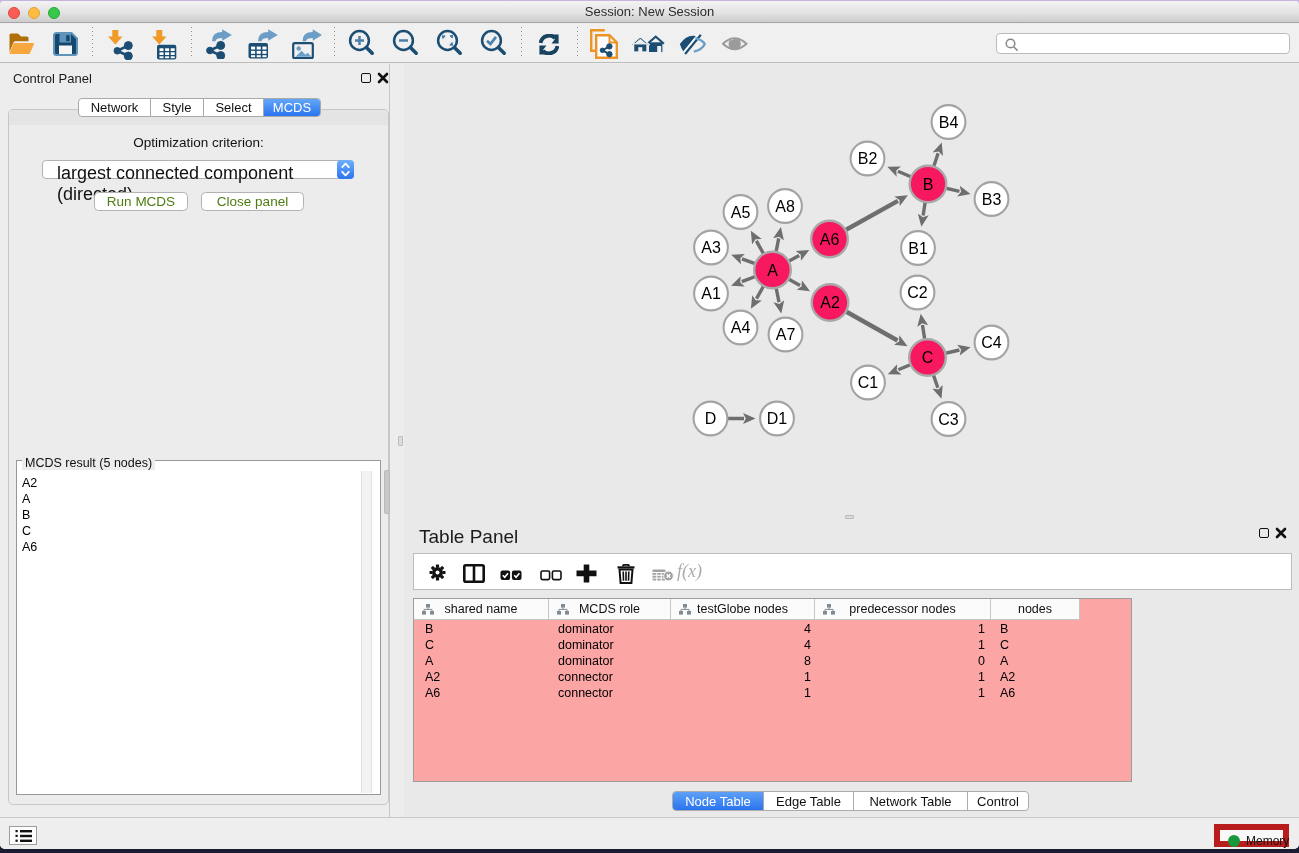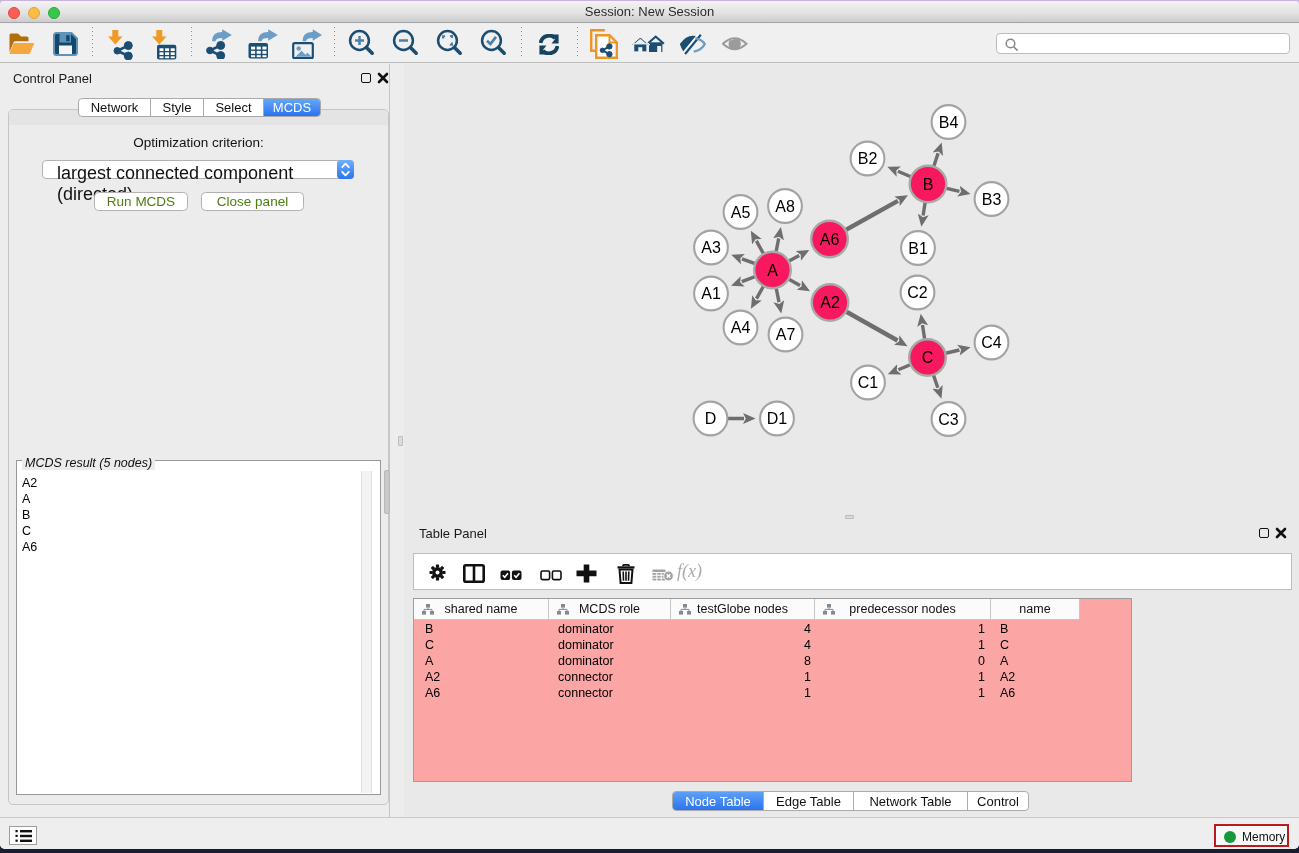--- a/index.html
+++ b/index.html
@@ -33,47 +33,47 @@
 #tabs .sel { background:linear-gradient(180deg,#64a7f8 0%,#2a74ef 100%); color:#fff; }
 #cp-pane { position:absolute; left:8px; top:108px; width:381px; height:696px; background:#ececec; border:1.5px solid #c6c6c6; border-radius:5px; }
 #cp-band { position:absolute; left:9px; top:109px; width:379px; height:15px; background:#e4e4e4; border-radius:4px 4px 0 0; }
 #optlabel { position:absolute; left:0px; top:134px; width:397px; text-align:center; font-size:13.5px; color:#111; }
 #combo { position:absolute; left:42px; top:159px; width:312px; height:19px; background:#fff; border:1px solid #b2b2b2; border-radius:4px; }
 #combo .txt { position:absolute; left:14px; top:1.5px; font-size:18px; color:#111; }
 #combo .spin { position:absolute; right:-1px; top:-1px; width:17px; height:19px; border-radius:4px; background:linear-gradient(180deg,#6fb0fb 0%,#2b74f0 100%); }
 .btn { position:absolute; height:19px; background:#fff; border:1px solid #b2b2b2; border-radius:4.5px; font-size:13.5px; color:#4d7c0f; text-align:center; line-height:17px; }
 
 #grp { position:absolute; left:16px; top:459px; width:365px; height:335px; border:1px solid #989898; background:#fff; }
-#grp-label { position:absolute; left:22px; top:455px; font-size:12.5px; color:#111; background:#ececec; padding:0 3px;font-style:italic; }
+#grp-label { position:absolute; left:22px; top:455px; font-size:12.5px; color:#111; background:#ececec; padding:0 3px; }
 #grp-scroll { position:absolute; left:361px; top:470px; width:11px; height:322px; background:#f3f3f3; border-left:1px solid #e0e0e0; border-right:1px solid #e0e0e0; }
 .lst { position:absolute; left:22px; font-size:12.5px; color:#000; }
 
 #frame { position:absolute; left:403px; top:64px; width:896px; height:449px; border:1px solid #9a9a9a; border-radius:4px 4px 0 0; background:#fff; }
 #frame-tb { position:absolute; left:0; top:0; width:100%; height:21px; background:linear-gradient(180deg,#f4f4f4 0%,#e2e2e2 55%,#cccccc 100%); border-bottom:1px solid #ababab; border-radius:4px 4px 0 0; }
 #frame-tb .t1 { left:8px; top:5px; width:11px; height:11px; background:#fb5d54; border:1px solid #df4840; }
 #frame-tb .t2 { left:28px; top:5px; width:11px; height:11px; background:#fcbc40; border:1px solid #dfa33b; }
 #frame-tb .t3 { left:48px; top:5px; width:11px; height:11px; background:#35c84b; border:1px solid #2aa63c; }
 #frame-tb .ttl { position:absolute; left:0; right:0; top:3px; text-align:center; font-size:13px; color:#1e1e1e; }
 #splithandle { position:absolute; left:845px; top:514px; width:9px; height:4px; background:#dadada; border:1px solid #bbb; border-radius:1px; }
 
-#tp-title { position:absolute; left:419px; top:525px; font-size:13px; color:#1b1b1b; }
+#tp-title { position:absolute; left:419px; top:525px; font-size:19px; color:#1b1b1b; }
 #tp-toolbar { position:absolute; left:413px; top:552px; width:879px; height:37px; background:#fff; border:1px solid #bdbdbd; }
 #tp-table { position:absolute; left:413px; top:597px; width:719px; height:184px; background:#fca5a5; border:1px solid #9d9d9d; }
 #tp-header { position:absolute; left:0; top:0; width:666px; height:21px; background:#fbfbfb; border-bottom:1px solid #c6c6c6; }
 .hc { position:absolute; top:0; height:21px; border-right:1px solid #c6c6c6; font-size:12.5px; color:#111; text-align:center; line-height:21px; }
 .tr { position:absolute; font-size:12.5px; color:#000; height:16px; line-height:16px; }
 
 #segtabs { position:absolute; left:672px; top:790px; height:20px; display:flex; border:1px solid #ababab; border-radius:4px; background:#fff; overflow:hidden; }
 #segtabs div { font-size:13px; color:#111; text-align:center; line-height:19px; border-right:1px solid #ababab; }
 #segtabs div:last-child { border-right:none; }
 #segtabs .sel { background:linear-gradient(180deg,#5ea0f7 0%,#2a74ef 100%); color:#fff; }
 
 #statusbar { position:absolute; left:0; top:816px; width:1299px; height:33px; background:#eeeeee; border-top:1px solid #c9c9c9; }
 #stbtn { position:absolute; left:9px; top:8px; width:28px; height:19px; background:#fdfdfd; border:1px solid #9d9d9d; }
-#membtn { position:absolute; left:1214px; top:6px; width:75px; height:23px; background:#f8f8f8; border:2px solid #b91c1c; font-size:12px; color:#111; }
+#membtn { position:absolute; left:1214px; top:6px; width:75px; height:23px; background:#f8f8f8; border:6px solid #b91c1c; font-size:12px; color:#111; }
 #membtn .dot { position:absolute; left:8px; top:4.5px; width:12px; height:12px; border-radius:50%; background:#17993b; }
 #membtn .lbl { position:absolute; left:26px; top:3.5px; }
 svg text { font-family:"Liberation Sans", sans-serif; }
 </style>
 </head>
 <body>
 <div id="wall-top"></div>
 <div id="win">
   <div id="titlebar">
     <div class="tl t1"></div>
@@ -415,21 +415,21 @@
     </svg>
 
     <div class="abs" style="left:263px; top:7px; font-family:'Liberation Serif',serif; font-style:italic; font-size:18px; color:#ababab;">f(x)</div>
   </div>
   <div id="tp-table">
     <div id="tp-header">
       <div class="hc" style="left:0; width:135px;">shared name</div>
       <div class="hc" style="left:135px; width:122px;">MCDS role</div>
       <div class="hc" style="left:257px; width:144px;">testGlobe nodes</div>
       <div class="hc" style="left:401px; width:176px;">predecessor nodes</div>
-      <div class="hc" style="left:577px; width:89px;">name</div>
+      <div class="hc" style="left:577px; width:89px;">nodes</div>
       <svg class="abs" style="left:8px; top:5px;" width="12" height="11" viewBox="0 0 12 11">
           <g fill="#808b93">
             <rect x="4" y="0" width="4" height="3.6"></rect>
             <rect x="0" y="7" width="4" height="3.6"></rect>
             <rect x="8" y="7" width="4" height="3.6"></rect>
           </g>
           <path d="M6 3.6 L6 5.4 M2 7 L2 5.4 L10 5.4 L10 7" stroke="#808b93" stroke-width="1" fill="none"></path>
         </svg>
       <svg class="abs" style="left:143px; top:5px;" width="12" height="11" viewBox="0 0 12 11">
           <g fill="#808b93">

